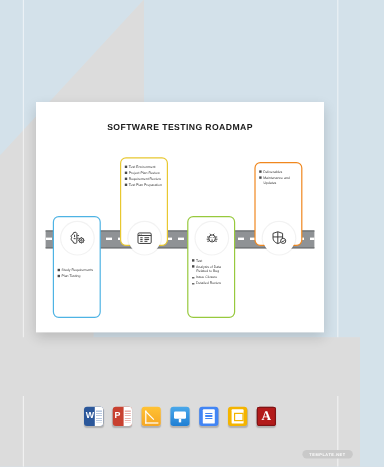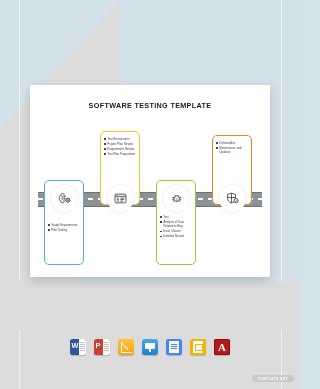--- a/index.html
+++ b/index.html
@@ -120,21 +120,21 @@
 <div class="bg-wedge"></div>
 <div class="bg-vline l"></div>
 <div class="bg-vline r"></div>
 <div class="tray"></div>
 <div class="bg-lower"></div>
 <div class="bg-lower-line l"></div>
 <div class="bg-lower-line r"></div>
 
 <div class="slide">
 
-  <div class="slide-title">SOFTWARE TESTING TEMPLATE</div>
+  <div class="slide-title">SOFTWARE TESTING ROADMAP</div>
 
   <div class="road">
     <div class="road-dash"></div>
   </div>
 
   <div class="stage" style="left:14px;top:0;">
     <div class="card card-down" style="top:95px;height:85px;border-color:#4eb3e4;"></div>
     <div class="bullets" style="top:138px;">
       <ul>
         <li>Study Requirements</li>

